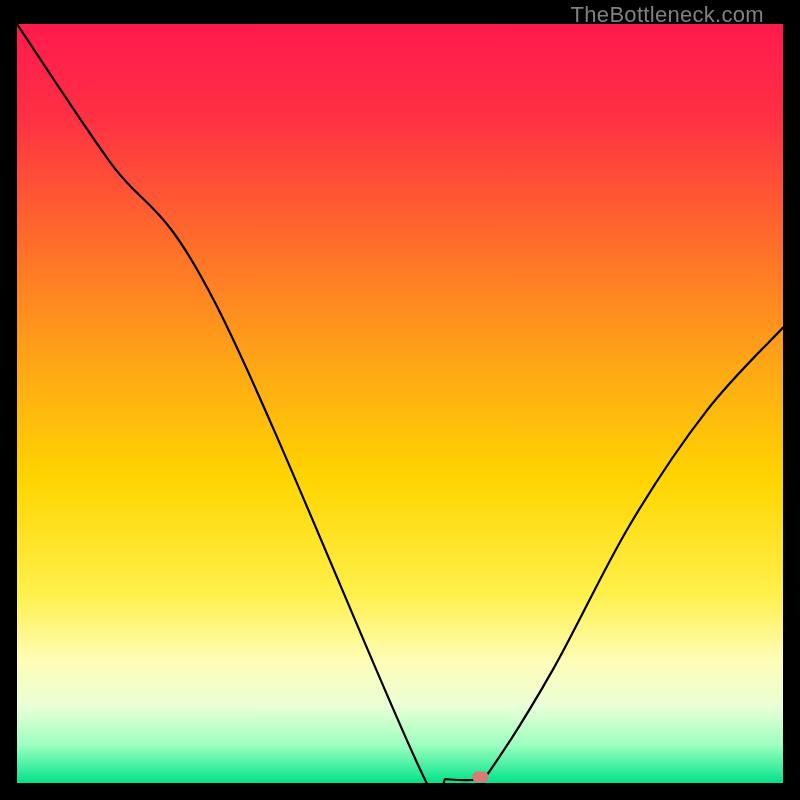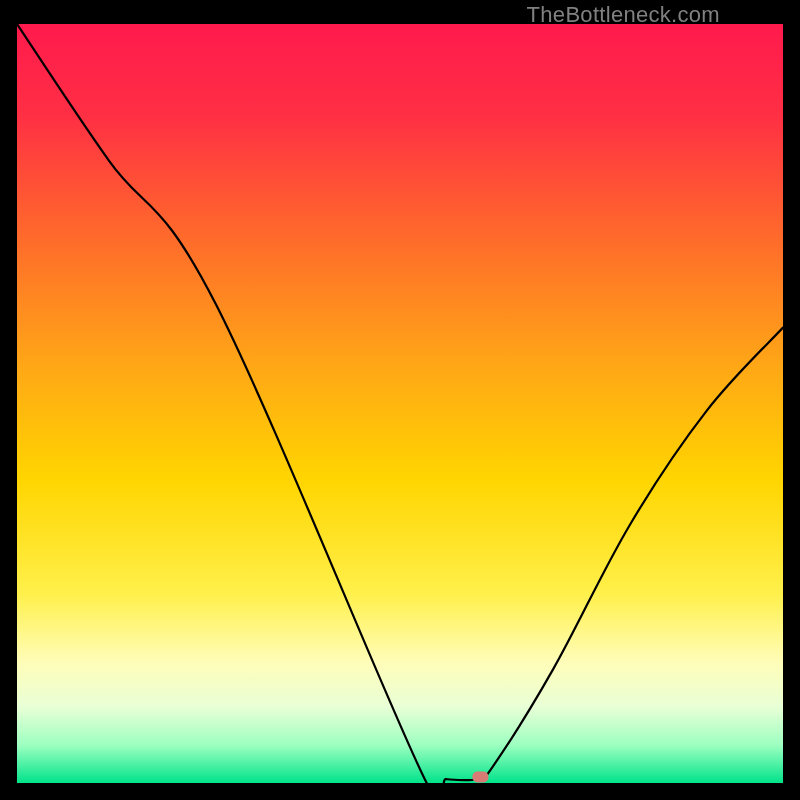--- a/index.html
+++ b/index.html
@@ -8,20 +8,21 @@
     width: 800px;
     height: 800px;
     background: #000;
     font-family: Arial, Helvetica, sans-serif;
   }
   .frame {
     position: relative;
     width: 732px;
     height: 800px;
     background: #000;
+    padding-left: 44px;
   }
   .watermark {
     position: absolute;
     top: 2px;
     right: 12px;
     color: #808080;
     font-size: 22px;
     font-weight: 500;
     letter-spacing: 0.3px;
     z-index: 5;

